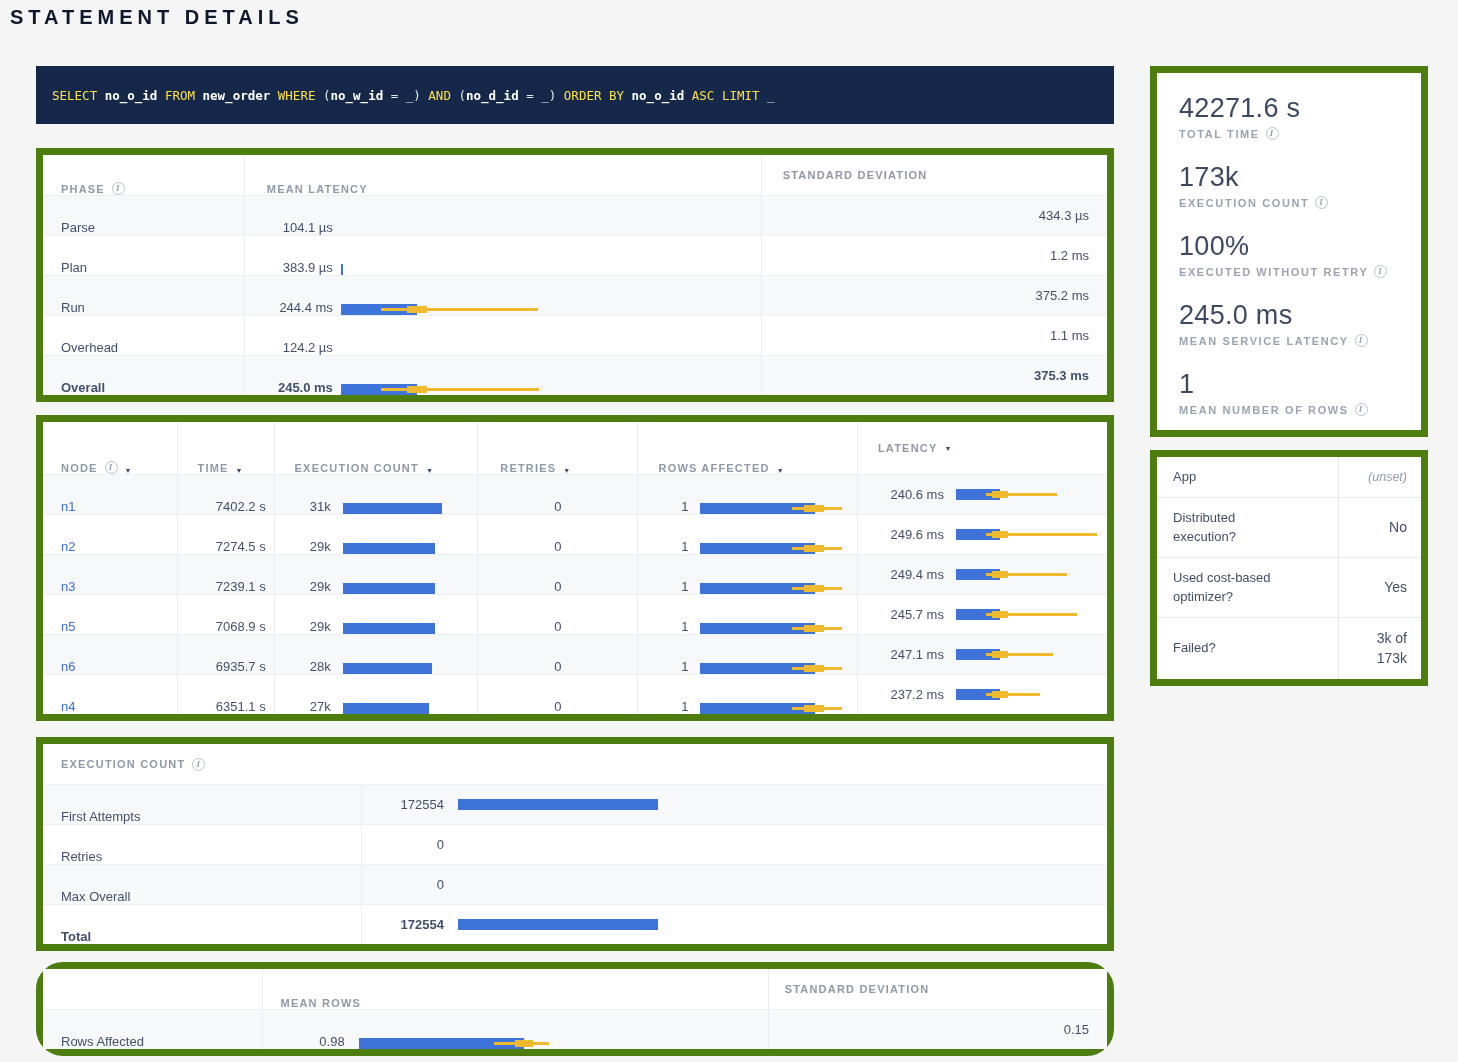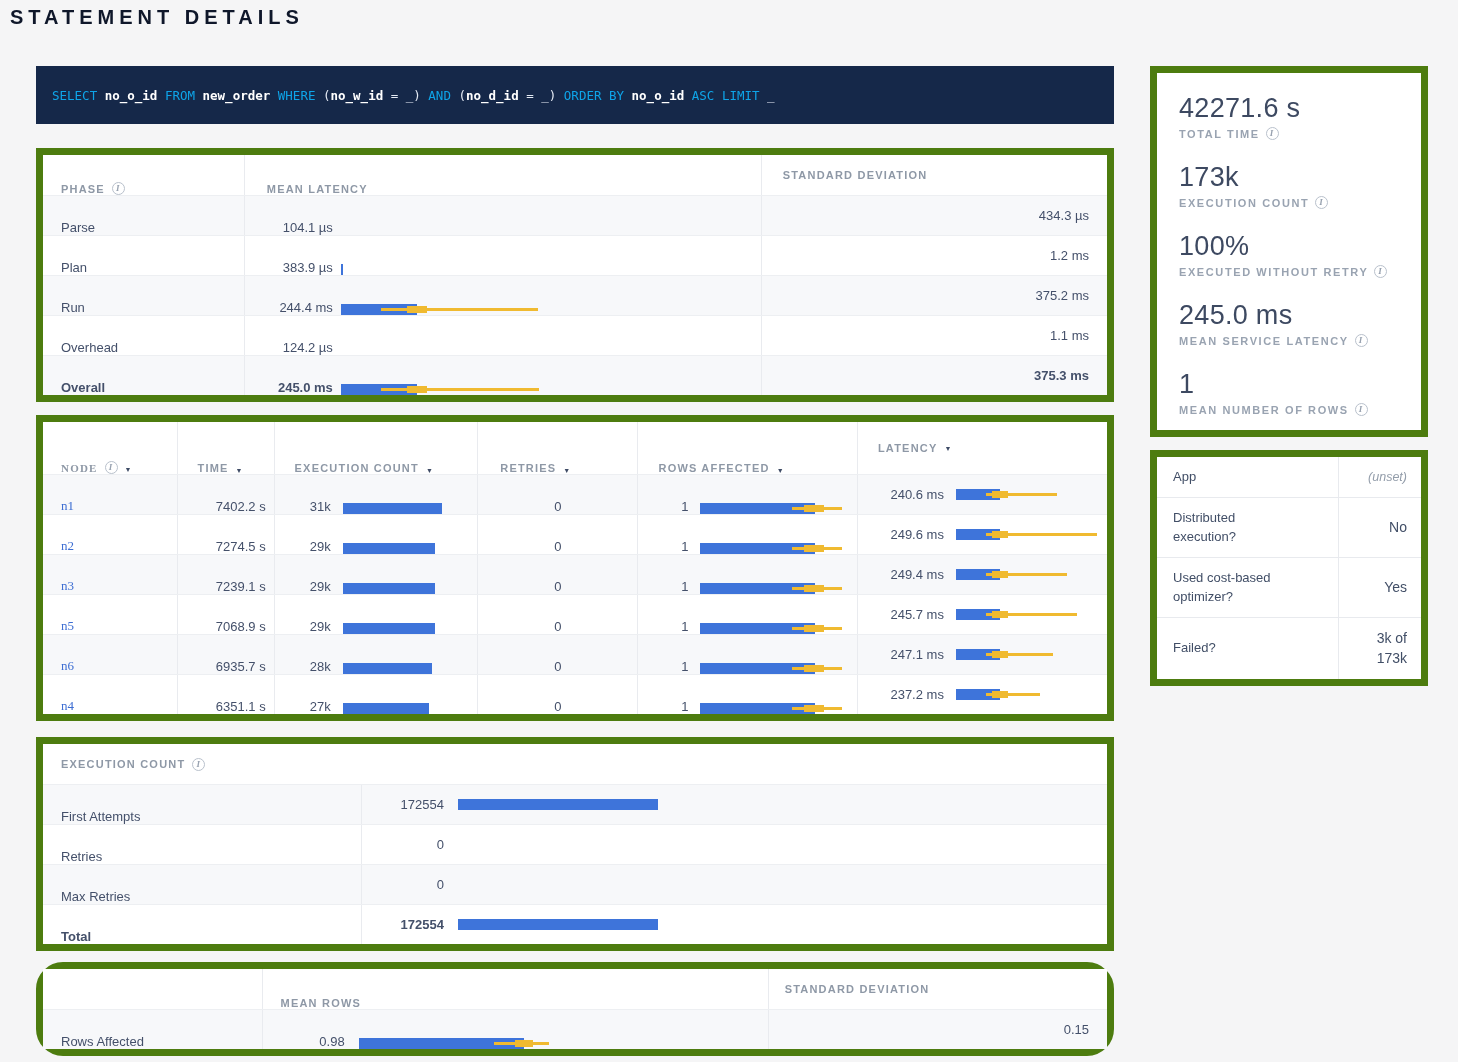--- a/index.html
+++ b/index.html
@@ -18,21 +18,21 @@
   }
 
   .panel{ position:absolute; background:#fff; border:7px solid #4d7c0f; }
 
   
   .sql-box{
     position:absolute; left:36px; top:66px; width:1078px; height:58px;
     background:#152849; display:flex; align-items:center; padding:0 16px;
     font-family:"DejaVu Sans Mono", monospace; font-size:12.5px; white-space:pre;
   }
-  .sql-box .kw{ color:#0ea5e9; }
+  .sql-box .kw{ color:#fde047; }
   .sql-box .ident{ color:#ffffff; font-weight:700; }
   .sql-box .plain{ color:#e4eaf4; }
 
   
   .th{ font-size:11px; font-weight:700; letter-spacing:1.2px; color:#8e98a6; text-transform:uppercase; }
   .thead{ display:flex; align-items:center; height:40px; background:#fff; }
   .trow{ display:flex; align-items:center; height:40px; border-top:1px solid #edeff2; font-size:13px; color:#44506a; }
   .trow.shaded{ background:#f7f8fa; }
   .bold{ font-weight:700; }
   .stretch{ align-self:stretch; display:flex; align-items:center; }
@@ -61,21 +61,21 @@
   .phase-table .c2{ width:523px; }
   .phase-table .c2 .num-val{ width:88px; }
   .phase-table .c2 .bar-wrap{ margin-left:8px; margin-right:14px; }
   .phase-table .c3{ width:349px; justify-content:flex-end; padding-right:18px; }
   .phase-table .h2{ padding-left:22px; justify-content:flex-start; }
   .phase-table .h3{ padding-left:21px; justify-content:flex-start; }
 
   
   .node-table{ left:36px; top:415px; width:1078px; }
   .node-table .thead{ height:52px; }
-  .cn{ width:136px; padding-left:18px;font-family:Liberation Serif, serif; }
+  .cn{ width:136px; padding-left:18px; }
   .ct{ width:98px; justify-content:flex-end; padding-right:8px; }
   .ce{ width:206px; }
   .ce .num-val{ width:56px; }
   .ce .bar-wrap{ margin-left:12px; margin-right:14px; }
   .cr{ width:162px; justify-content:center; }
   .cra{ width:222px; }
   .cra .num-val{ width:50px; }
   .cra .bar-wrap{ margin-left:12px; margin-right:14px; }
   .cl{ width:252px; }
   .cl .num-val{ width:86px; }
@@ -437,21 +437,21 @@
 
   <div class="trow">
     <div class="lc stretch bdr">Retries</div>
     <div class="vc stretch">
       <span class="num-val">0</span>
       <span class="bar-wrap"></span>
     </div>
   </div>
 
   <div class="trow shaded">
-    <div class="lc stretch bdr">Max Retries</div>
+    <div class="lc stretch bdr">Max Overall</div>
     <div class="vc stretch">
       <span class="num-val">0</span>
       <span class="bar-wrap"></span>
     </div>
   </div>
 
   <div class="trow">
     <div class="lc stretch bdr bold">Total</div>
     <div class="vc stretch">
       <span class="num-val bold">172554</span>

